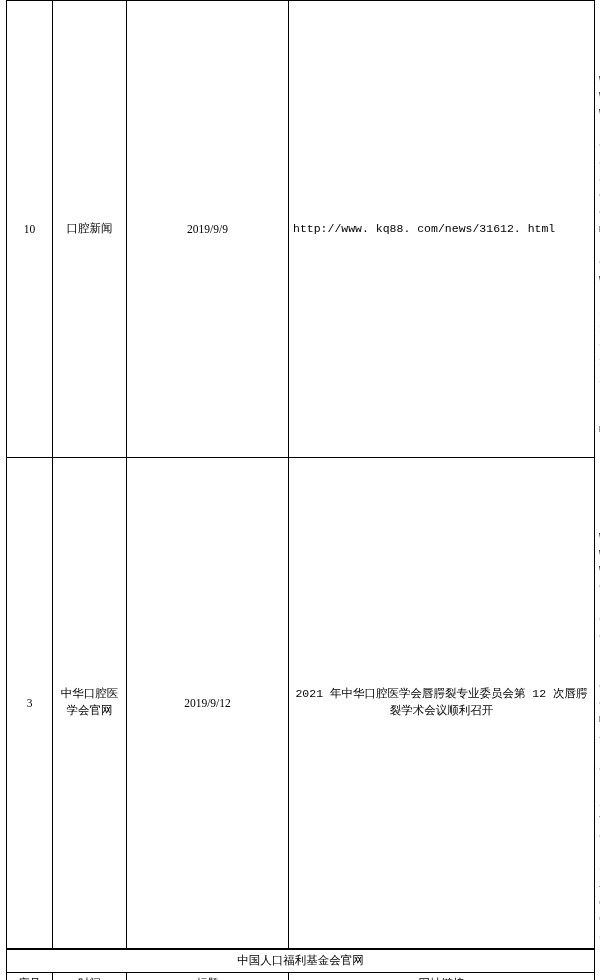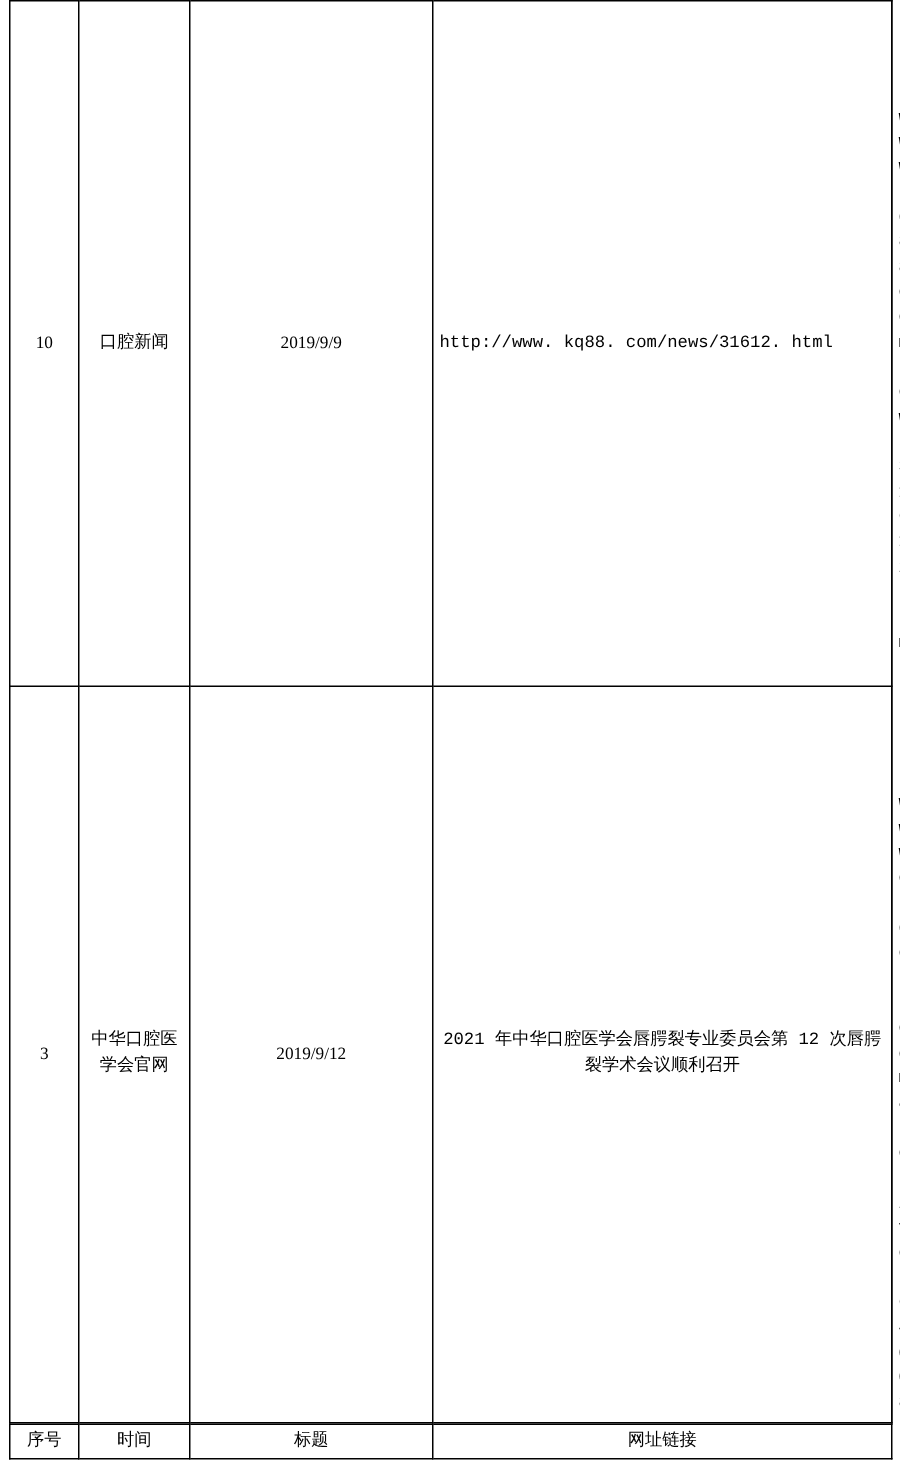--- a/index.html
+++ b/index.html
@@ -103,20 +103,23 @@
 
   <table class="doc">
     <colgroup>
       <col class="c-seq">
         <col class="c-time">
         <col class="c-title">
         <col class="c-url">
     </colgroup>
     <tbody>
       <tr>
+        <td class="section-title cn" colspan="4">中国人口福利基金会官网</td>
+      </tr>
+      <tr>
         <th class="hdr two-line cn">序号</th>
         <th class="hdr cn">时间</th>
         <th class="hdr cn">标题</th>
         <th class="hdr cn">网址链接</th>
       </tr>
 
     </tbody>
   </table>
 
 </div>

